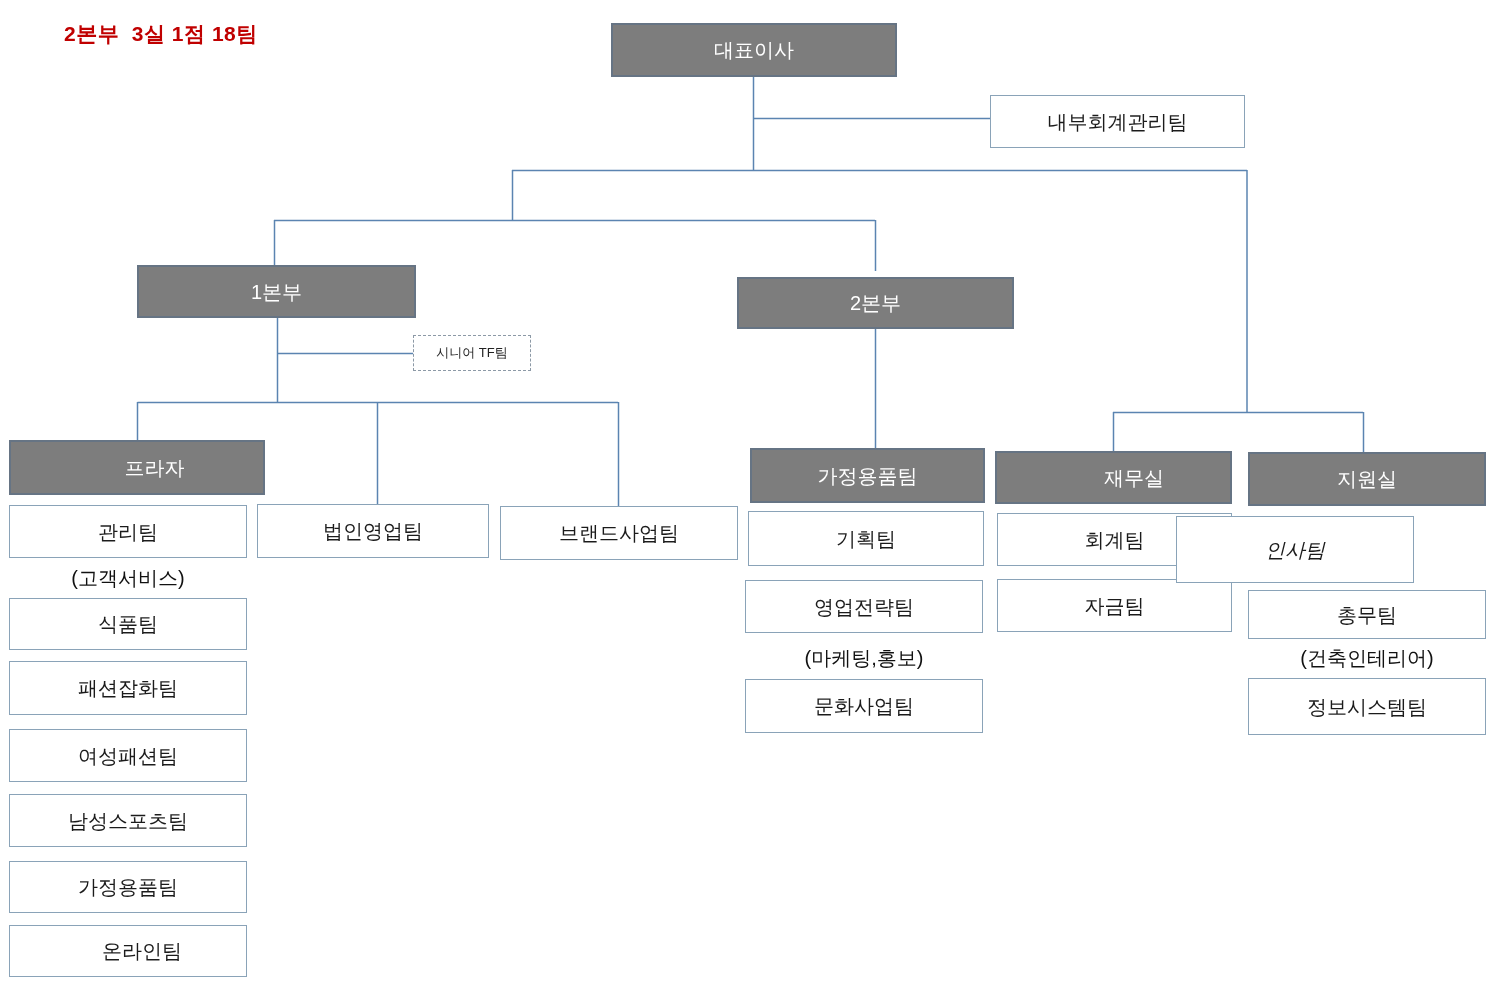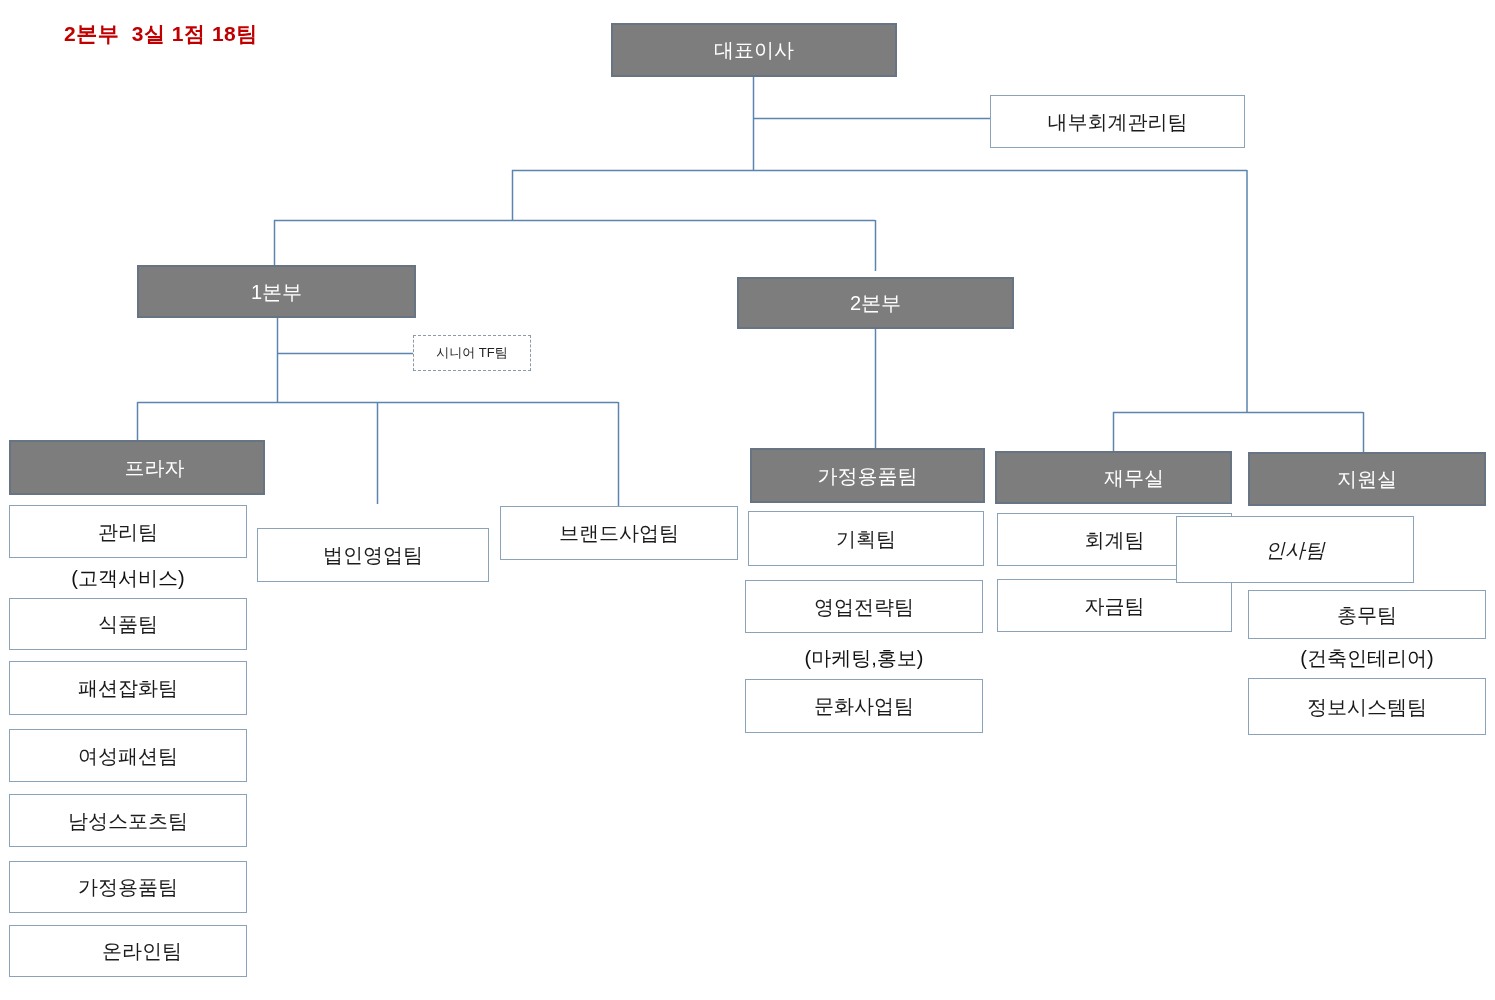--- a/index.html
+++ b/index.html
@@ -102,21 +102,21 @@
   <div class="node branch" style="left:9px; top:440px; width:256px; height:55px;padding-left:35px;">프라자</div>
   <div class="node leaf" style="left:9px; top:505px; width:238px; height:53px;">관리팀</div>
   <div class="note" style="left:9px; top:565px; width:238px;">(고객서비스)</div>
   <div class="node leaf" style="left:9px; top:598px; width:238px; height:52px;">식품팀</div>
   <div class="node leaf" style="left:9px; top:661px; width:238px; height:54px;">패션잡화팀</div>
   <div class="node leaf" style="left:9px; top:729px; width:238px; height:53px;">여성패션팀</div>
   <div class="node leaf" style="left:9px; top:794px; width:238px; height:53px;">남성스포츠팀</div>
   <div class="node leaf" style="left:9px; top:861px; width:238px; height:52px;">가정용품팀</div>
   <div class="node leaf" style="left:9px; top:925px; width:238px; height:52px;padding-left:28px;">온라인팀</div>
 
-  <div class="node leaf" style="left:257px; top:528px; width:232px; height:54px;">법인영업팀</div>
+  <div class="node leaf" style="left:257px; top:504px; width:232px; height:54px;">법인영업팀</div>
   <div class="node leaf" style="left:500px; top:506px; width:238px; height:54px;">브랜드사업팀</div>
 
   <div class="node branch" style="left:750px; top:448px; width:235px; height:55px;">가정용품팀</div>
   <div class="node leaf" style="left:748px; top:511px; width:236px; height:55px;">기획팀</div>
   <div class="node leaf" style="left:745px; top:580px; width:238px; height:53px;">영업전략팀</div>
   <div class="note" style="left:745px; top:645px; width:238px;">(마케팅,홍보)</div>
   <div class="node leaf" style="left:745px; top:679px; width:238px; height:54px;">문화사업팀</div>
 
   <div class="node branch" style="left:995px; top:451px; width:237px; height:53px;padding-left:41px;">재무실</div>
   <div class="node leaf" style="left:997px; top:513px; width:235px; height:53px;">회계팀</div>

